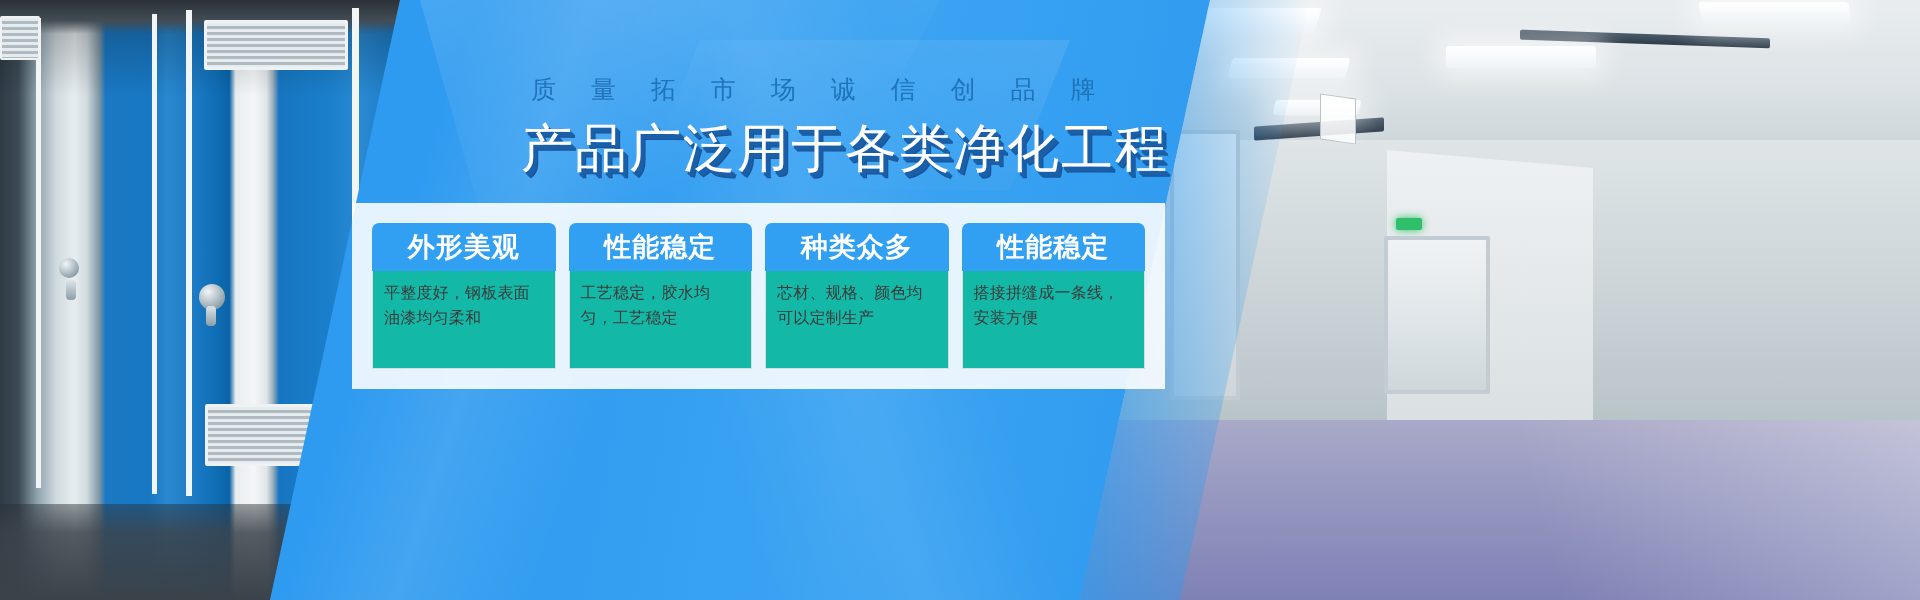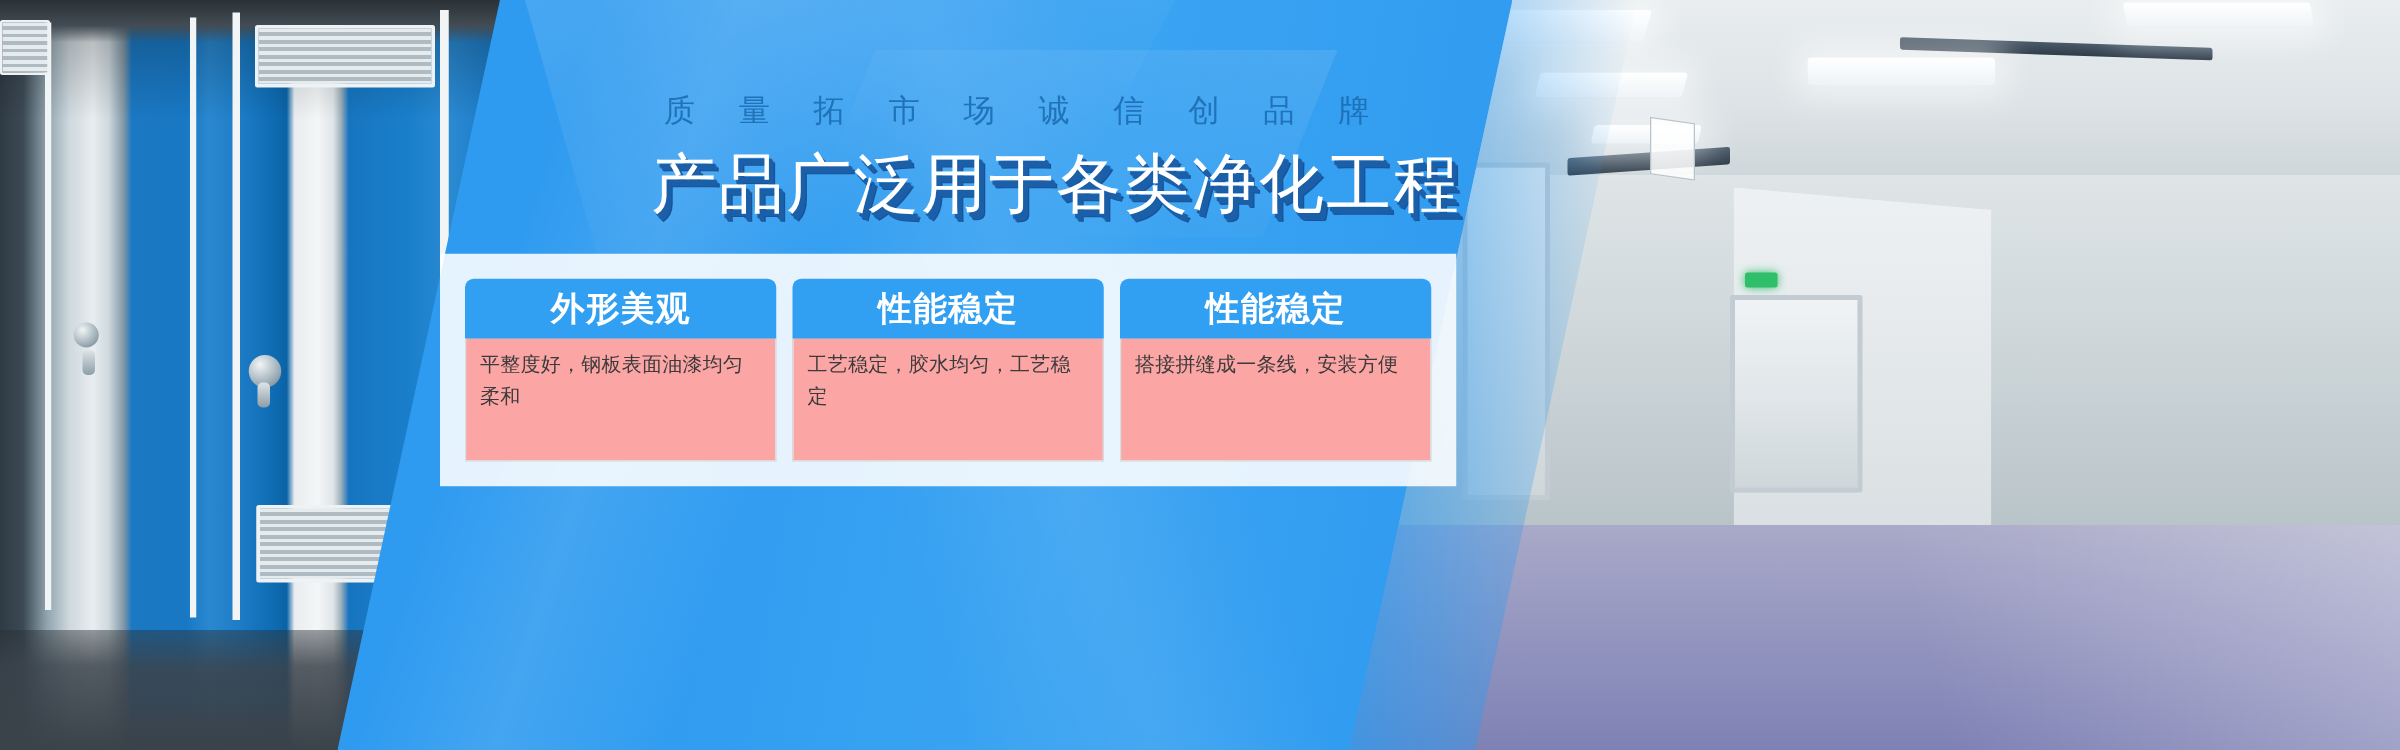--- a/index.html
+++ b/index.html
@@ -168,21 +168,21 @@
     min-width:0;
   }
   .card-head{
     height:48px;border-radius:7px 7px 0 0;
     background:#31a0f2;
     display:flex;align-items:center;justify-content:center;
     color:#fff;font-size:27px;font-weight:bold;letter-spacing:1px;
     white-space:nowrap;
   }
   .card-body{
-    flex:1;border:1px solid #d8dde0;border-top:none;background:#fca5a5;
+    flex:1;border:1px solid #d8dde0;border-top:none;background:#14b8a6;
     padding:9px 11px 6px 11px;box-sizing:border-box;
     font-size:16px;line-height:25px;color:#3b3b3b;
     letter-spacing:.2px;
     word-break:break-all;
   }
 </style>
 </head>
 <body>
 
 <div id="banner">
@@ -242,20 +242,24 @@
       <div class="card">
         <div class="card-head">外形美观</div>
         <div class="card-body">平整度好，钢板表面油漆均匀柔和</div>
       </div>
 
       <div class="card">
         <div class="card-head">性能稳定</div>
         <div class="card-body">工艺稳定，胶水均匀，工艺稳定</div>
       </div>
 
+      <div class="card">
+        <div class="card-head">种类众多</div>
+        <div class="card-body">芯材、规格、颜色均可以定制生产</div>
+      </div>
 
       <div class="card">
         <div class="card-head">性能稳定</div>
         <div class="card-body">搭接拼缝成一条线，安装方便</div>
       </div>
 
     </div>
   </div>
 
 </div>

